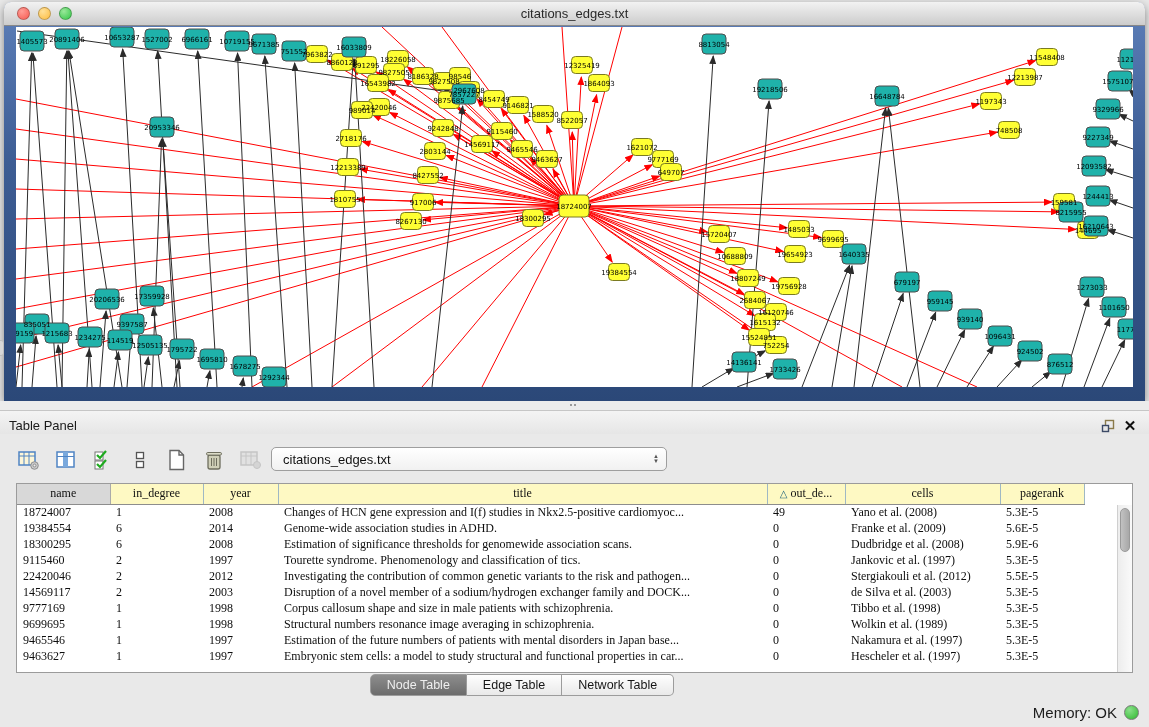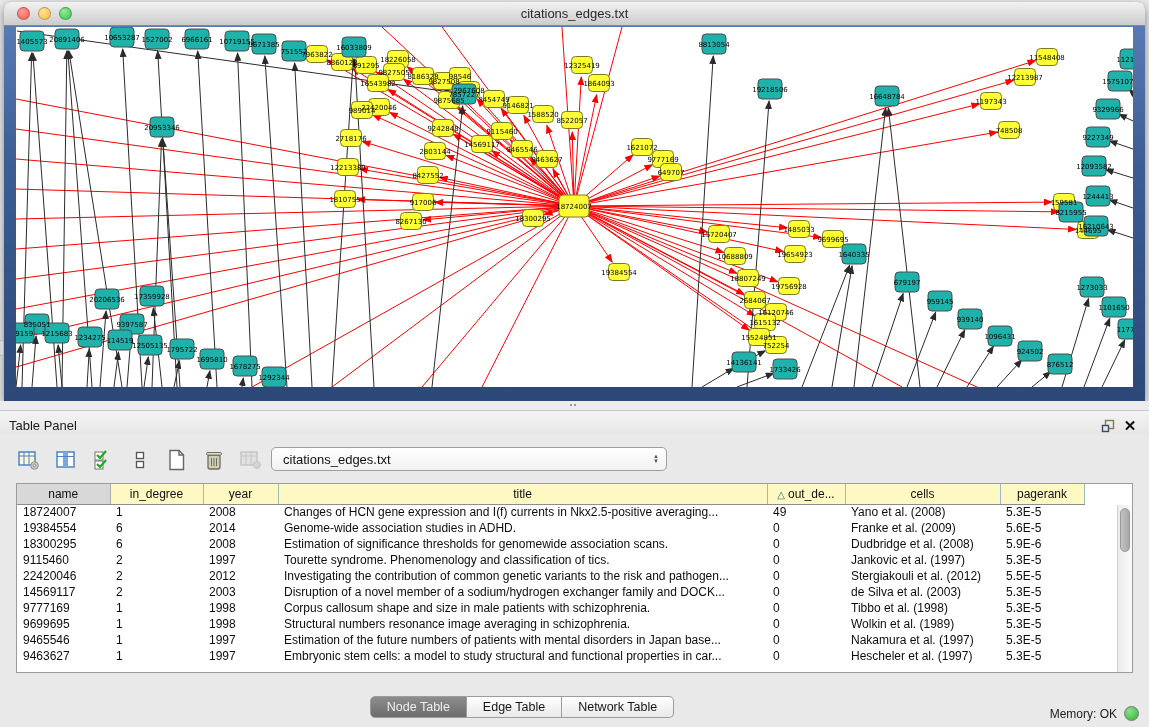--- a/index.html
+++ b/index.html
@@ -68,52 +68,52 @@
     display:flex; align-items:center; font-size:13px; color:#111;
     padding-left:11px;
   }
   .combo .arrows { margin-left:auto; margin-right:7px; display:flex; flex-direction:column; line-height:5px; color:#555; }
   .combo .arrows span { font-size:6px; }
 
   .table-box {
     position:absolute; left:16px; top:49px; width:1117px; height:190px;
     background:#fff; border:1px solid #9b9b9b;
   }
-  table.grid { border-collapse:collapse; table-layout:fixed; width:1067px; }
+  table.grid { border-collapse:collapse; table-layout:fixed; width:1067px;font-family:Liberation Serif, serif; }
   table.grid th {
     height:20px; font-size:12px; font-weight:normal; color:#101010;
     background:#fef9c3; border-right:1px solid #9fb8c4; border-bottom:1px solid #8d8d8d;
     text-align:center; overflow:hidden; white-space:nowrap;
   }
   table.grid th.first { background:#d8d8d8; border-right:1px solid #aaa; }
   table.grid td {
     height:16px; font-size:12px; color:#0d0d0d; padding:0 6px;
     white-space:nowrap; overflow:hidden; background:#fff;
   }
   td.c-short { text-align:left; }
   .sort-tri { color:#20657f; font-size:10px; margin-right:3px; }
   .vscroll {
     position:absolute; top:21px; right:0; bottom:0; width:15px;
     background:linear-gradient(90deg,#ededed,#fafafa); border-left:1px solid #cfcfcf;
   }
   .vthumb { position:absolute; left:2px; top:3px; width:10px; height:44px;
     background:linear-gradient(90deg,#c2c2c2,#a8a8a8); border-radius:6px; border:1px solid #9a9a9a; }
 
-  .tabs { position:absolute; top:240px; left:0; width:1044px; display:flex; justify-content:center;margin-top:22px; }
+  .tabs { position:absolute; top:240px; left:0; width:1044px; display:flex; justify-content:center; }
   .tab {
     height:22px; line-height:21px; font-size:12.5px; padding:0 16px;
     background:linear-gradient(#fefefe,#e9e9e9); color:#161616;
     border:1px solid #9c9c9c; border-left:none; cursor:default;
   }
   .tab:first-child { border-left:1px solid #9c9c9c; border-radius:5px 0 0 5px; }
   .tab:last-child { border-radius:0 5px 5px 0; }
   .tab.active { background:linear-gradient(#8d8d8d,#6c6c6c); color:#efefef; }
 
   .statusbar { position:absolute; bottom:6px; right:10px; display:flex; align-items:center; gap:7px; }
-  .mem-label { font-size:12px; color:#1c1c1c; }
+  .mem-label { font-size:15px; color:#1c1c1c; }
   .mem-dot { width:15px; height:15px; border-radius:50%;
     background:radial-gradient(circle at 35% 30%, #8ae08a, #2eb82e);
     border:1px solid #777; }
 </style>
 </head>
 <body>
 
 <div class="net-window">
   <div class="titlebar">
     <div class="traffic">
@@ -576,21 +576,21 @@
             <th><span class="sort-tri">△</span>out_de...</th>
             <th>cells</th>
             <th>pagerank</th>
           </tr>
         </thead>
       <tbody id="body-rows">
           <tr>
             <td>18724007</td>
             <td>1</td>
             <td>2008</td>
-            <td>Changes of HCN gene expression and I(f) currents in Nkx2.5-positive averaging...</td>
+            <td>Changes of HCN gene expression and I(f) studies in Nkx2.5-positive cardiomyoc...</td>
             <td>49</td>
             <td class="c-short">Yano et al. (2008)</td>
             <td>5.3E-5</td>
           </tr>
           <tr>
             <td>19384554</td>
             <td>6</td>
             <td>2014</td>
             <td>Genome-wide association studies in ADHD.</td>
             <td>0</td>

